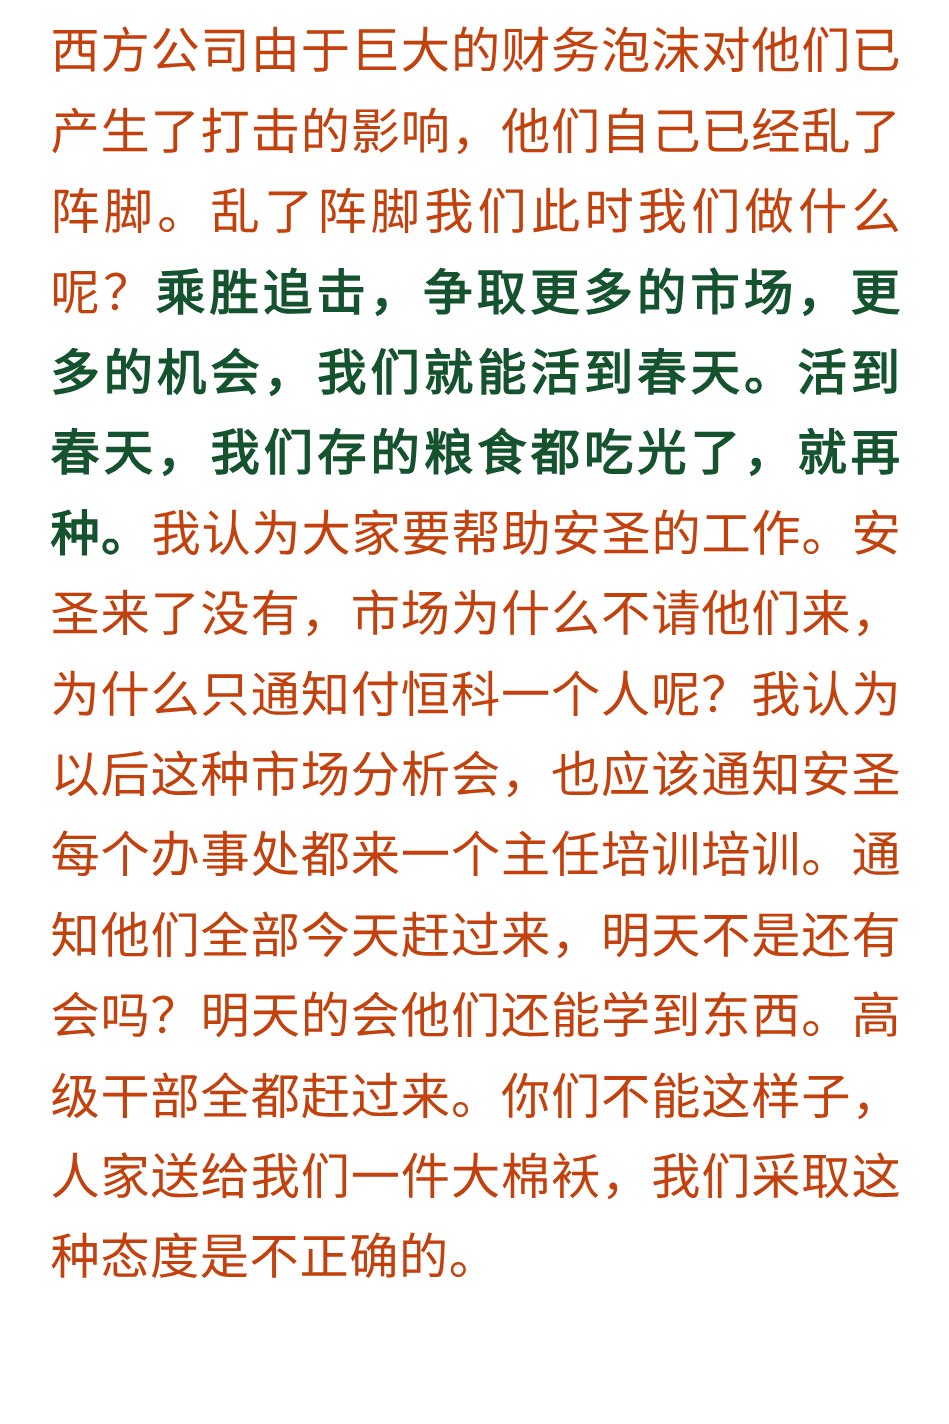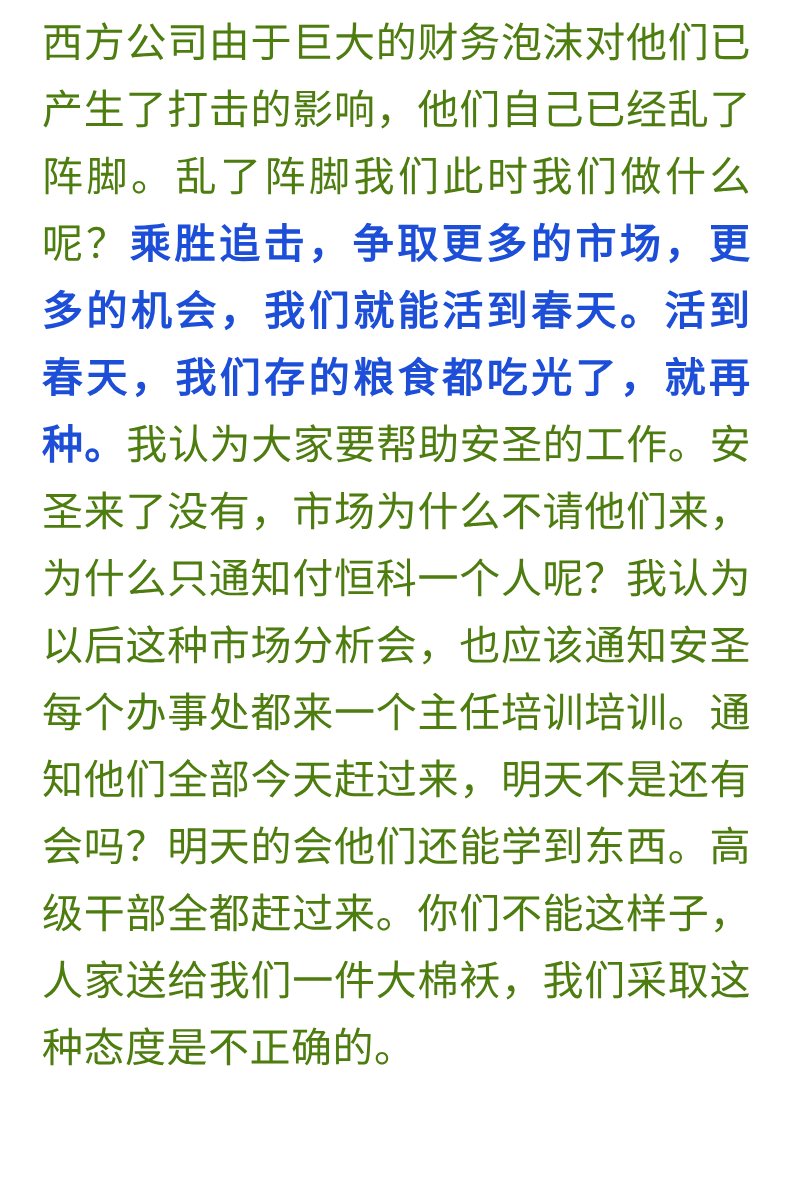--- a/index.html
+++ b/index.html
@@ -25,25 +25,25 @@
     font-size: 41px;
     line-height: 67px;
     color: #3a3a3a;
     letter-spacing: 0.5px;
     text-align: justify;
     text-justify: inter-ideograph;
     word-break: break-all;
   }
   .article .normal {
     font-weight: 400;
-    color: #4d7c0f;
+    color: #c2410c;
   }
   .article .emphasis {
     font-weight: 700;
-    color: #1d4ed8;
+    color: #14532d;
     letter-spacing: 1px;
   }
 </style>
 </head>
 <body>
 
 <div class="page">
   <div class="article">
     <span class="normal">西方公司由于巨大的财务泡沫对他们已产生了打击的影响，他们自己已经乱了阵脚。乱了阵脚我们此时我们做什么呢？</span><span class="emphasis">乘胜追击，争取更多的市场，更多的机会，我们就能活到春天。活到春天，我们存的粮食都吃光了，就再种。</span><span class="normal">我认为大家要帮助安圣的工作。安圣来了没有，市场为什么不请他们来，为什么只通知付恒科一个人呢？我认为以后这种市场分析会，也应该通知安圣每个办事处都来一个主任培训培训。通知他们全部今天赶过来，明天不是还有会吗？明天的会他们还能学到东西。高级干部全都赶过来。你们不能这样子，人家送给我们一件大棉袄，我们采取这种态度是不正确的。</span>
   </div>

